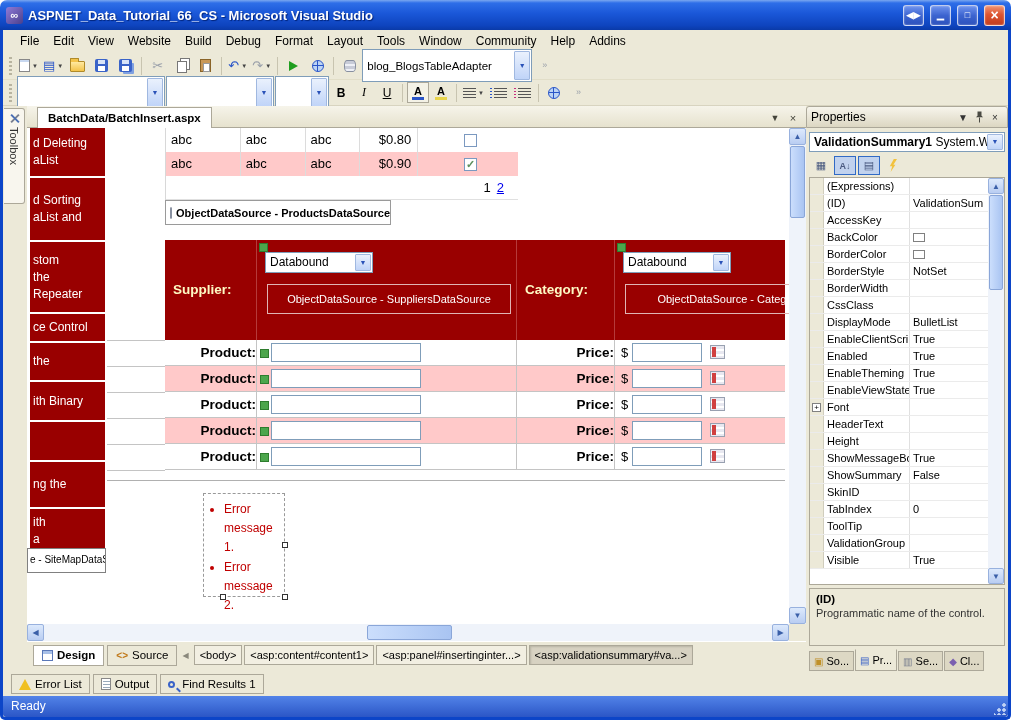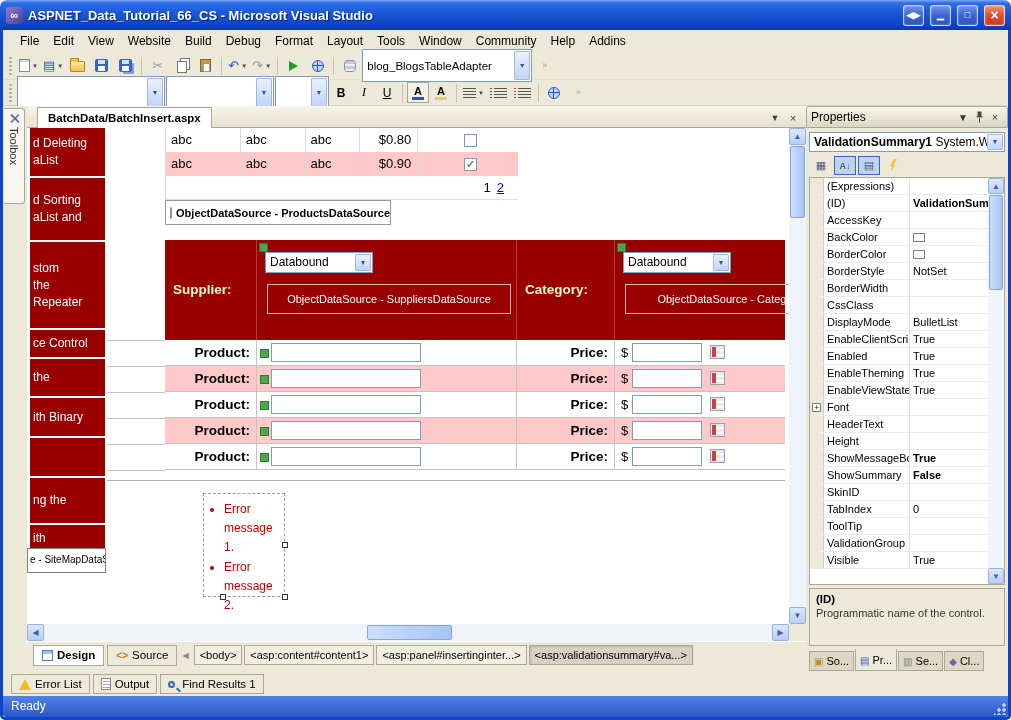--- a/index.html
+++ b/index.html
@@ -90,21 +90,21 @@
 .hc1{width:92px}.hc2{width:260px}.hc3{width:98px}.hc4{width:170px;border-right:none}
 .hlabel{color:#fef9c3;font-weight:bold;font-size:13.5px;position:absolute;left:8px;top:42px}
 .ddrop{position:absolute;left:8px;top:12px;width:108px;height:21px;background:#fff;border:1px solid #7F9DB9;font-size:12px;line-height:19px;padding-left:4px;color:#000}
 .odsbox{position:absolute;left:10px;top:44px;height:30px;border:1px solid #E0B4B4;color:#fff;font-size:11px;display:flex;align-items:center;justify-content:center;padding:0 4px;white-space:nowrap;overflow:hidden}
 .hgicon{position:absolute;left:2px;top:3px}
 
 .frow{display:flex;height:26px;border-bottom:1px solid #C4C4C4;background:#fff}
 .frow.alt{background:#FFC9C9}
 .fc{position:relative;height:100%;border-right:1px solid #C4C4C4}
 .fc1{width:92px}.fc2{width:260px}.fc3{width:98px}.fc4{width:170px;border-right:none}
-.blabel{font-weight:bold;font-size:13.5px;line-height:26px;text-align:right;padding-right:6px}
+.blabel{font-weight:bold;font-size:13.5px;line-height:26px;text-align:right;padding-right:0}
 .fc input{position:absolute;border:1px solid #7F9DB9;background:#fff;height:19px;font-size:12px;padding:0 3px;font-family:"Liberation Sans",sans-serif}
 .fc2 .gicon{position:absolute;left:3px;top:9px}
 .fc2 input{left:14px;top:3px;width:150px}
 .dollar{position:absolute;left:6px;top:5px;font-size:13px}
 .fc4 input{left:17px;top:3px;width:70px}
 .vicon{position:absolute;left:95px;top:5px;width:15px;height:14px;border:1px solid #98A0B0;background:repeating-linear-gradient(180deg,#E8E8F0 0 3px,#fff 3px 5px)}
 .vicon::after{content:"";position:absolute;left:1px;top:1px;width:4px;height:10px;background:#D04040}
 .stub{position:absolute;left:80px;width:58px;height:0;border-top:1px solid #C4C4C4}
 #tbl-bottom{position:absolute;left:80px;top:352px;width:678px;height:0;border-top:1px solid #B0B0B0}
 
@@ -138,21 +138,21 @@
 #ptools{height:23px;display:flex;align-items:center;gap:2px;padding:0 4px}
 .ptb{width:22px;height:19px;display:flex;align-items:center;justify-content:center;font-size:11px;color:#4A5A80}
 .ptb.sel{background:#C1D2EE;border:1px solid #316AC5}
 .bolt{width:8px;height:13px;background:#F2C23E;clip-path:polygon(60% 0,100% 0,55% 45%,80% 45%,20% 100%,40% 55%,10% 55%)}
 #pgrid{margin:0 3px;height:408px;background:#fff;border:1px solid #ACA899;position:relative;overflow:hidden}
 .pgr{display:flex;height:17px;border-bottom:1px solid #EBEBEB}
 .pgut{width:14px;background:#ECE9D8;border-right:1px solid #D0CDBD;display:flex;align-items:center;justify-content:center}
 .pexp{width:9px;height:9px;border:1px solid #808080;background:#fff;font-size:8px;line-height:7px;text-align:center}
 .pname{width:86px;font-size:11px;padding:2px 3px;border-right:1px solid #E0E0E0;white-space:nowrap;overflow:hidden}
 .pval{flex:1;font-size:11px;padding:2px 3px;white-space:nowrap;overflow:hidden;display:flex;align-items:center;gap:3px}
-.pval.b{font-weight:bold}
+.pval.b{font-weight:normal}
 .swatch{display:inline-block;width:12px;height:9px;border:1px solid #808080}
 #pscroll{position:absolute;right:0;top:0;width:16px;height:406px;background:#EFF3FA}
 #pdesc{margin:3px;height:58px;border:1px solid #ACA899;background:#ECE9D8;padding:4px 6px;overflow:hidden}
 #pdesc .t{font-size:11.5px;font-weight:bold;margin-bottom:2px}
 #pdesc .d{font-size:11px;color:#333}
 #ptabs{height:22px;display:flex;align-items:flex-end;padding-left:3px;gap:1px}
 .ptab{height:20px;border:1px solid #ACA899;background:#DDD8C4;display:flex;align-items:center;gap:3px;padding:0 4px;font-size:11px;white-space:nowrap}
 .ptab.sel{background:#ECE9D8;border-top-color:#ECE9D8;height:22px}
 .pticon{font-size:10px}
 
@@ -343,21 +343,21 @@
         <div id="canvas">
           <div id="lnav">
               <div class="navblk" style="height: 48px;">
                 <div>d Deleting</div>
                 <div>aList</div>
               </div>
               <div class="navblk" style="height: 62px;">
                 <div>d Sorting</div>
                 <div>aList and</div>
               </div>
-              <div class="navblk" style="height: 86px;">
+              <div class="navblk" style="height: 70px;">
                 <div>stom</div>
                 <div>the</div>
                 <div>Repeater</div>
               </div>
               <div class="navblk" style="height: 27px;">
                 <div>ce Control</div>
               </div>
               <div class="navblk" style="height: 37px;">
                 <div>the</div>
               </div>

